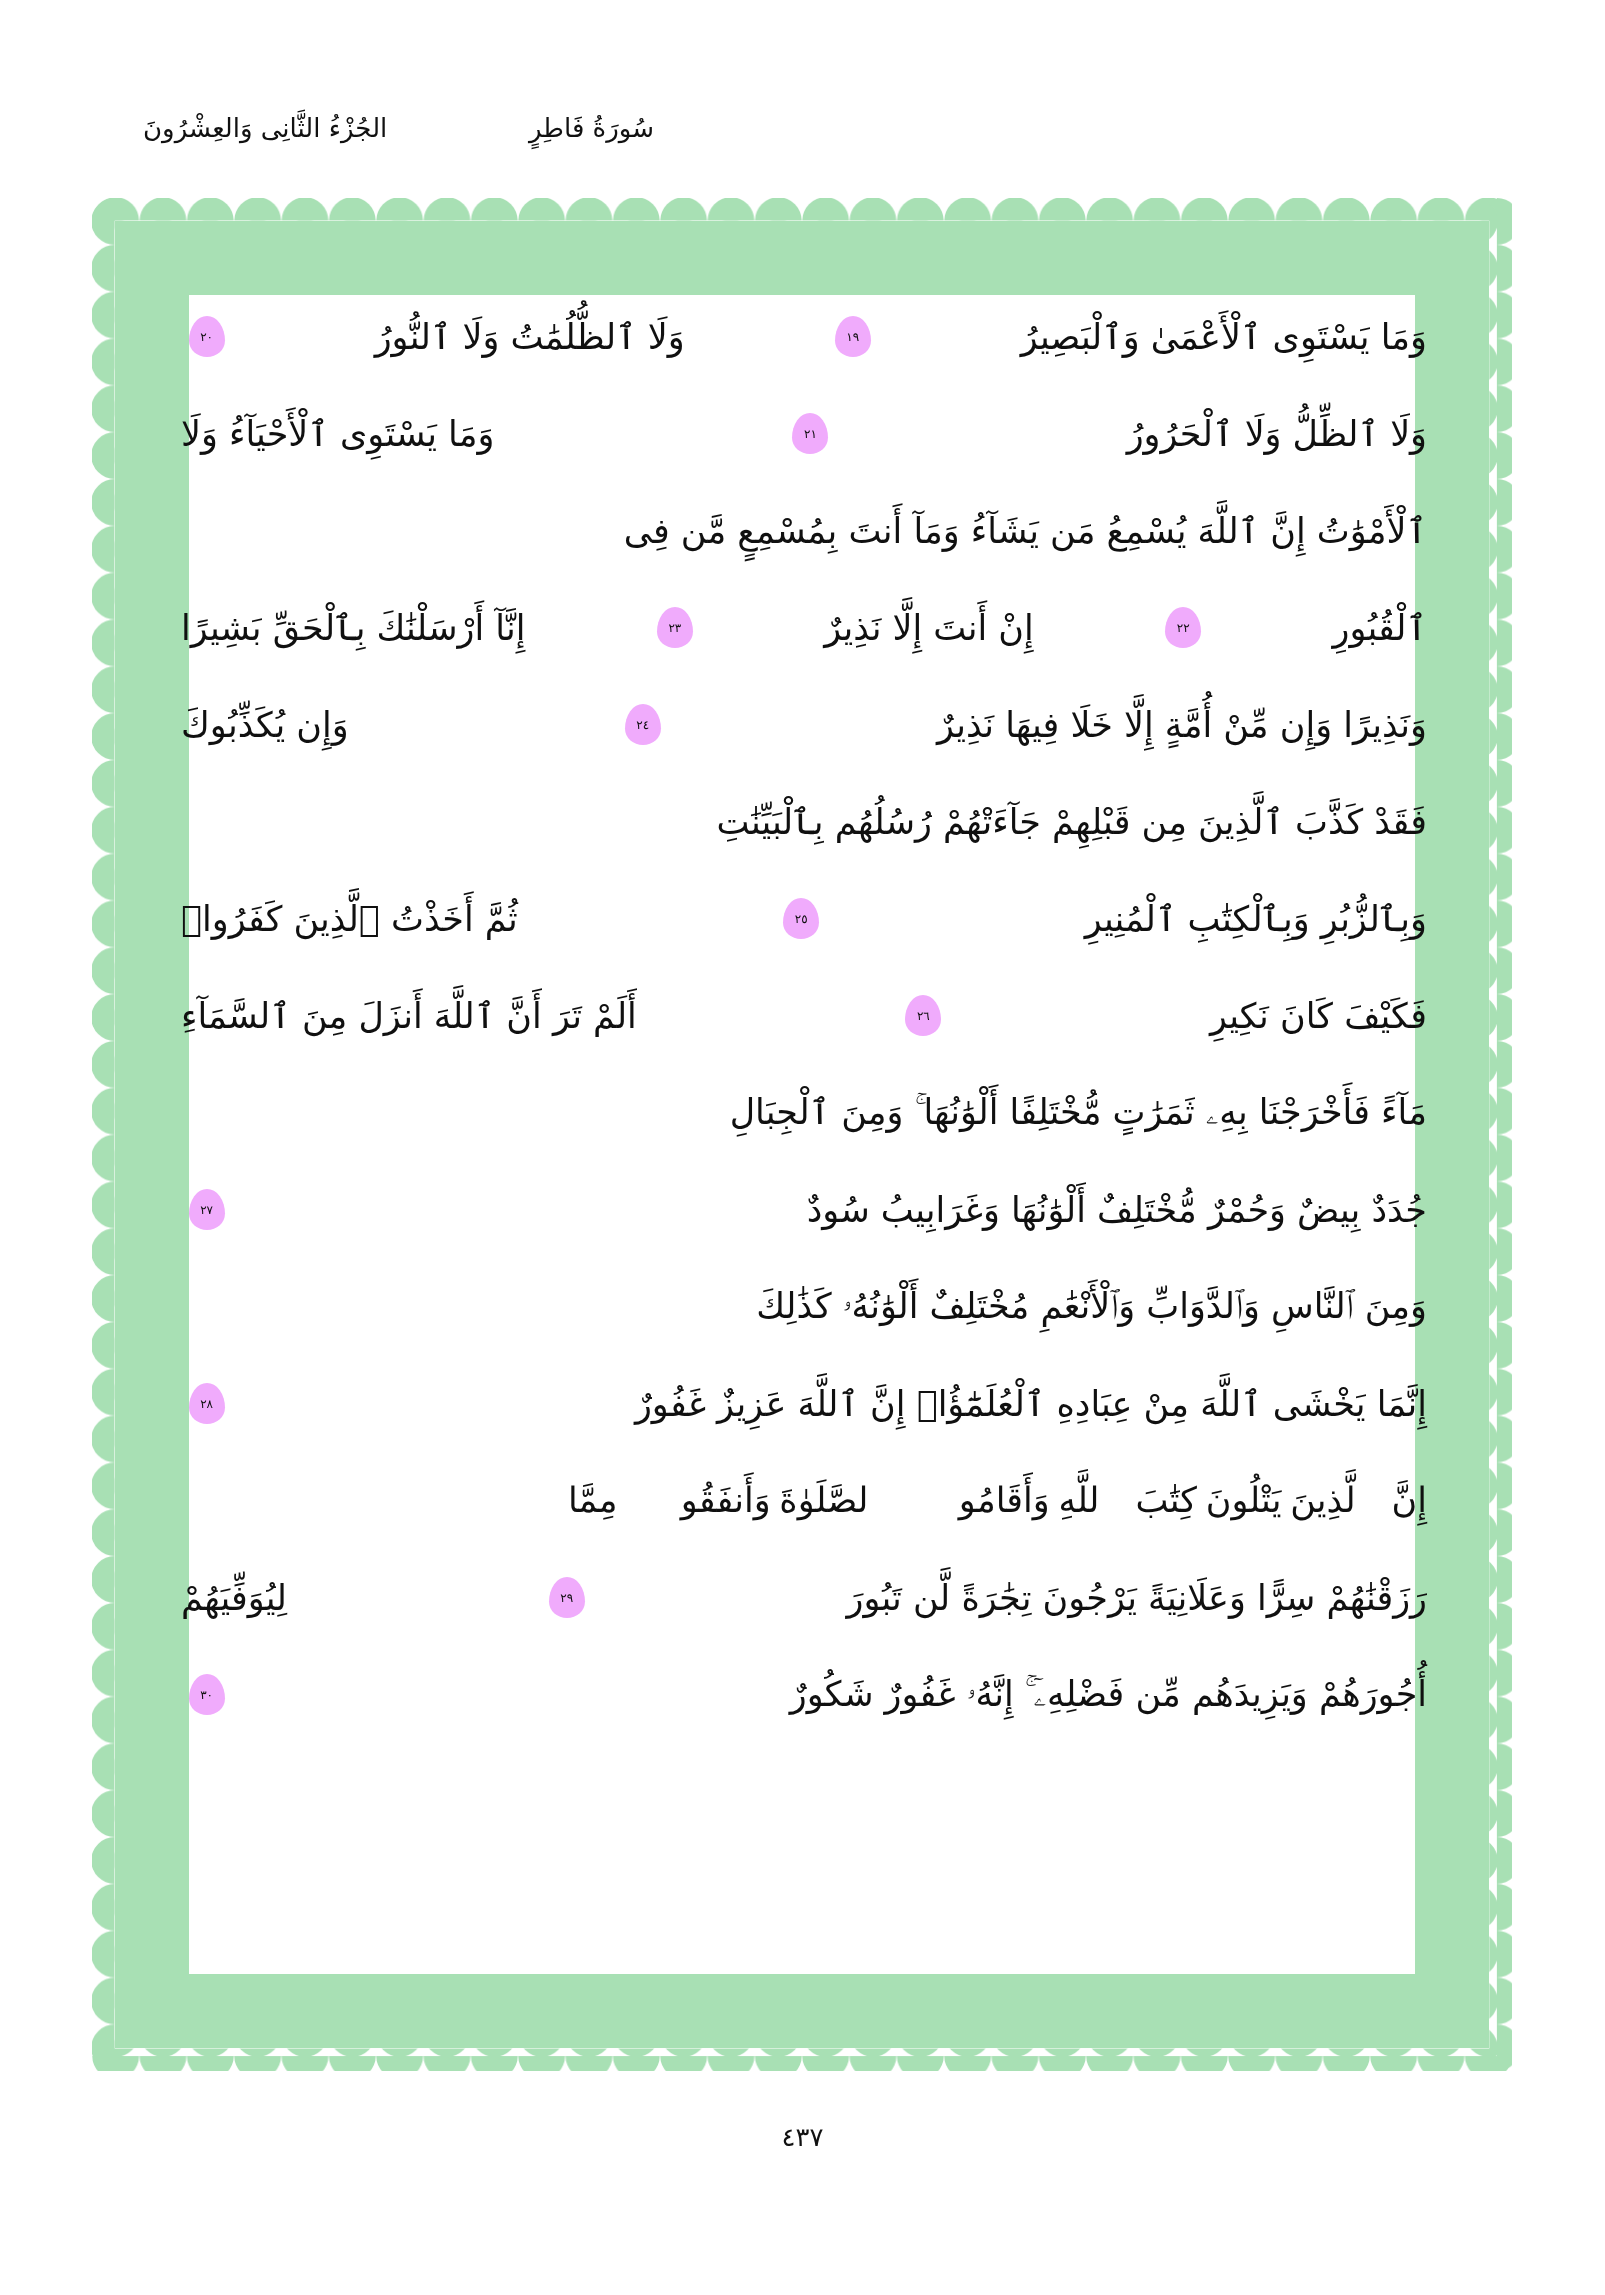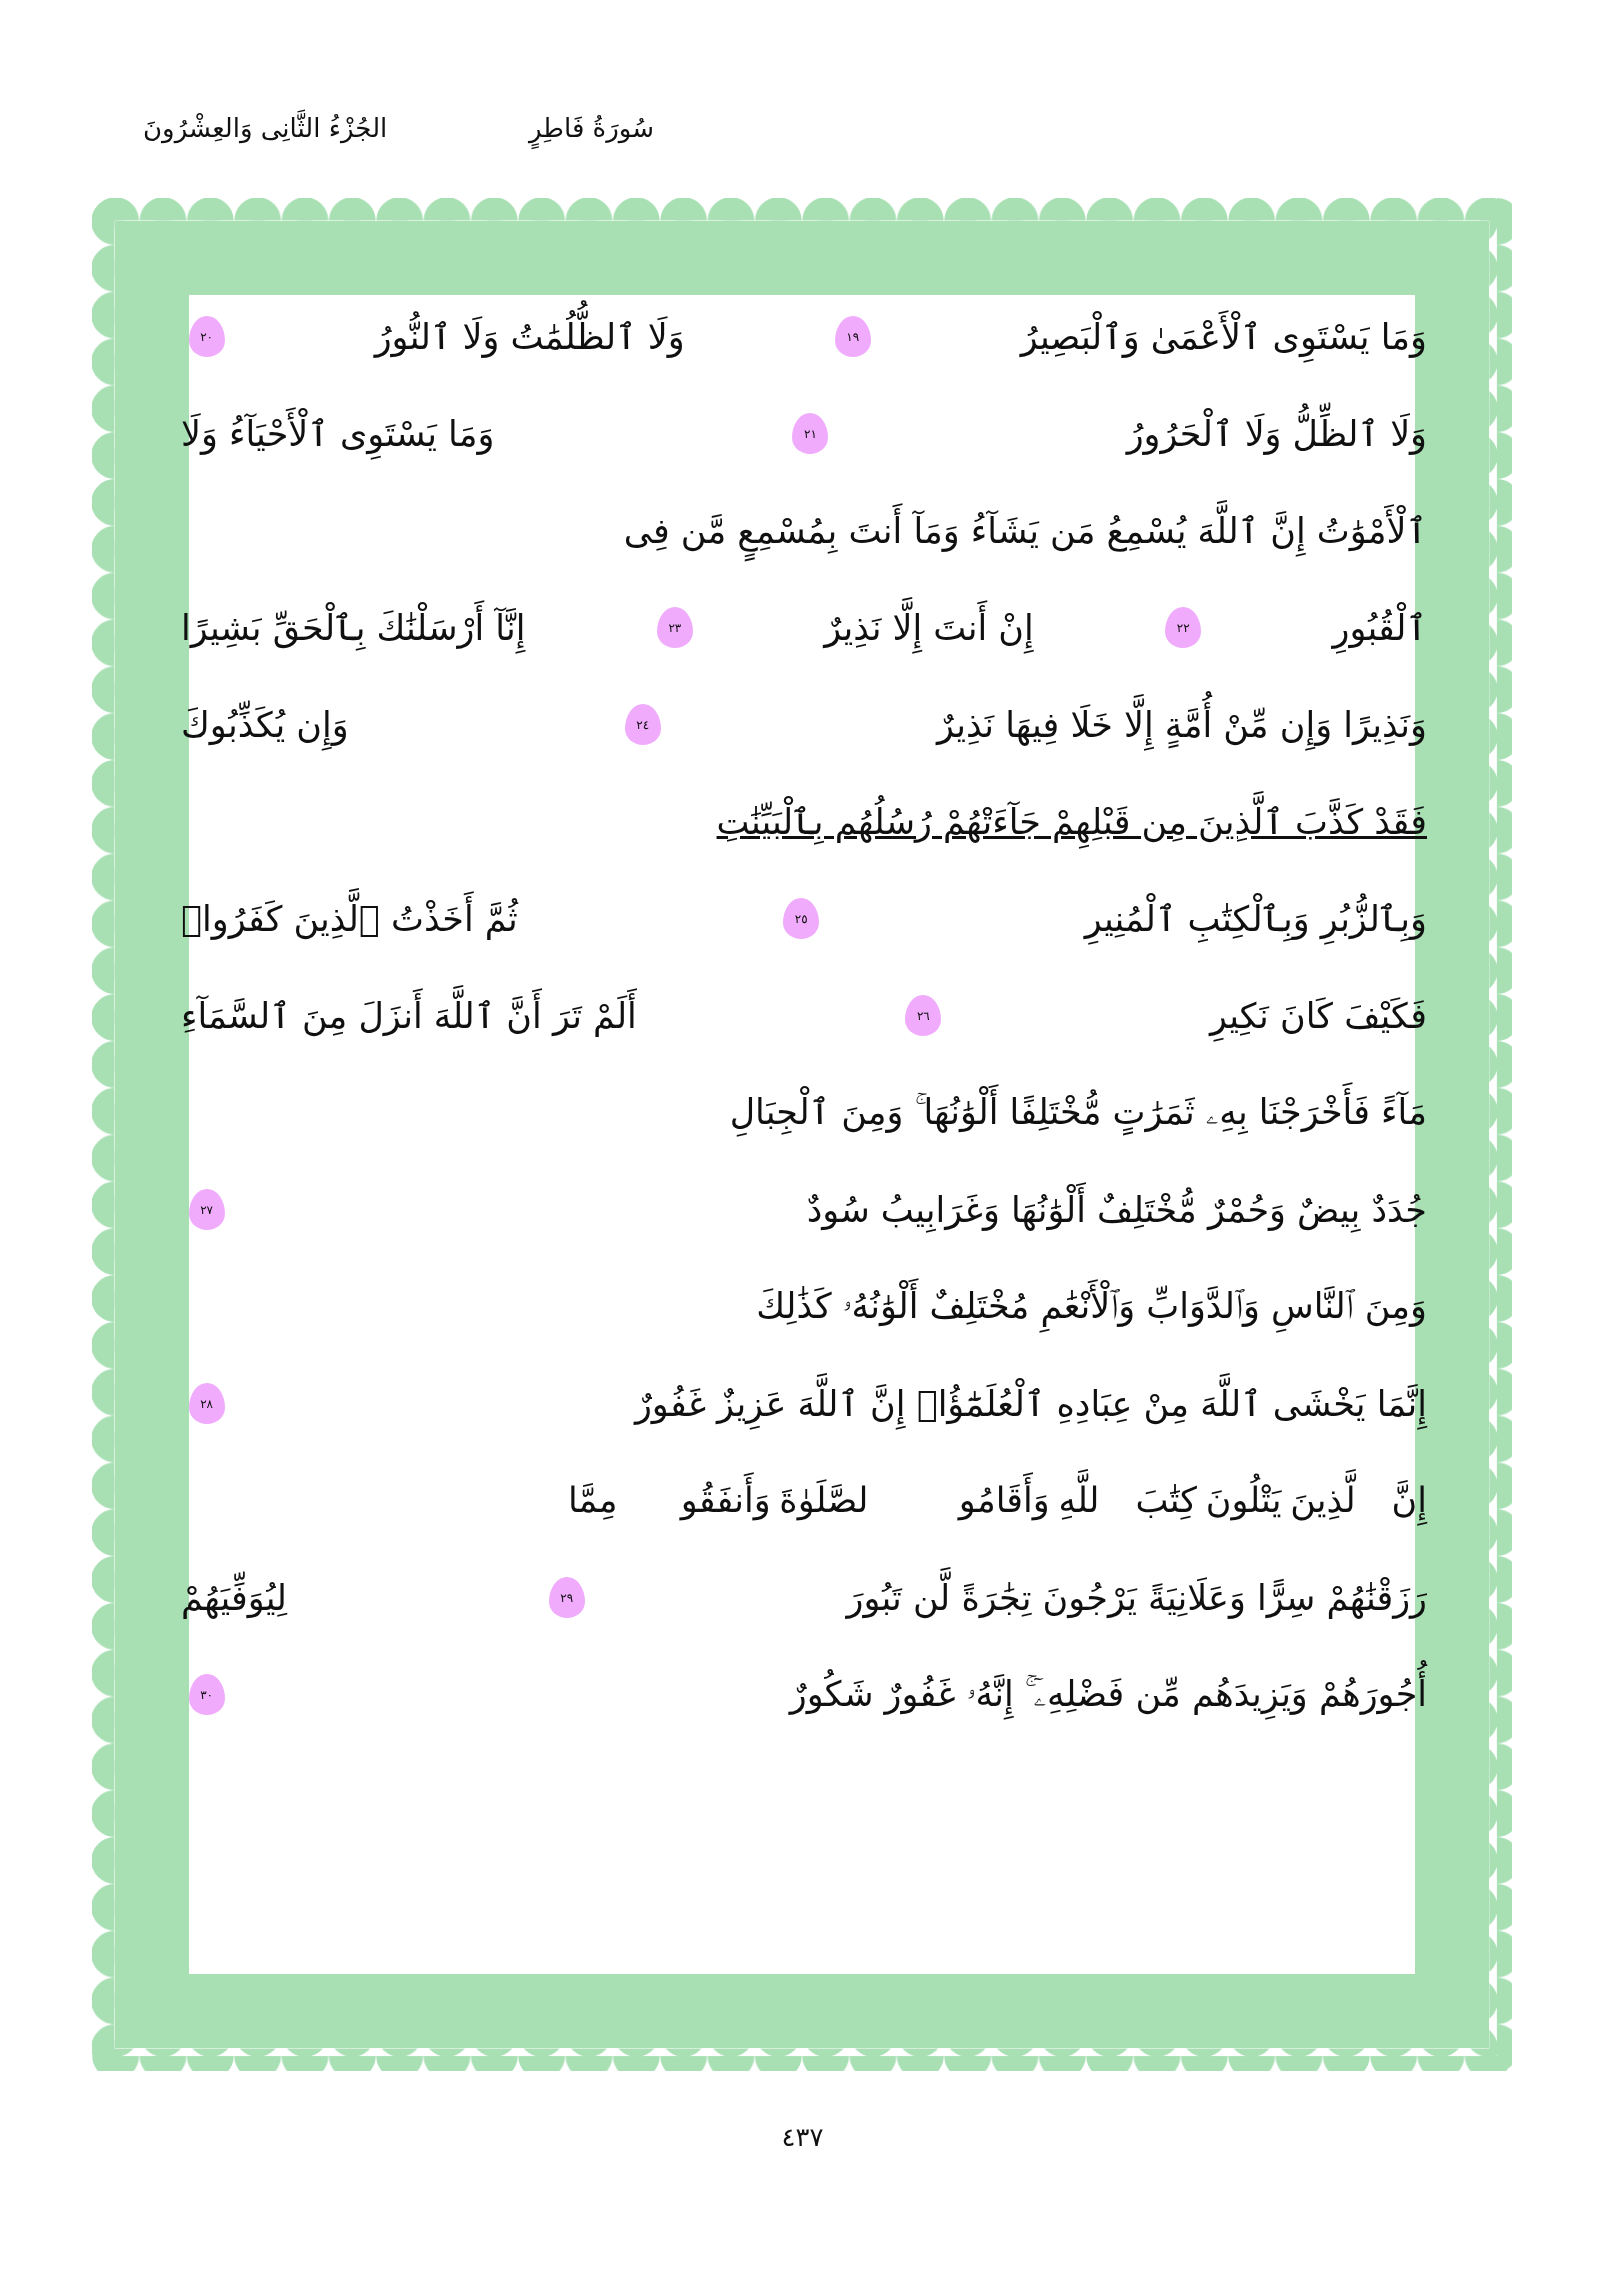--- a/index.html
+++ b/index.html
@@ -208,21 +208,21 @@
         </div>
       </div>
       <div class="line stretch">
         <div style="display: flex; align-items: center; width: 100%; justify-content: space-between;">
           <span class="seg">وَنَذِيرًا وَإِن مِّنْ أُمَّةٍ إِلَّا خَلَا فِيهَا نَذِيرٌ</span>
           <span class="ayah">٢٤</span>
           <span class="seg">وَإِن يُكَذِّبُوكَ</span>
         </div>
       </div>
       <div class="line center">
-        <div style="display: flex; align-items: center; width: 100%; justify-content: space-between; text-decoration: underline;">
+        <div style="display: flex; align-items: center; width: 100%; justify-content: space-between;">
           <span class="seg">فَقَدْ كَذَّبَ ٱلَّذِينَ مِن قَبْلِهِمْ جَآءَتْهُمْ رُسُلُهُم بِٱلْبَيِّنَٰتِ</span>
         </div>
       </div>
       <div class="line stretch">
         <div style="display: flex; align-items: center; width: 100%; justify-content: space-between;">
           <span class="seg">وَبِٱلزُّبُرِ وَبِٱلْكِتَٰبِ ٱلْمُنِيرِ</span>
           <span class="ayah">٢٥</span>
           <span class="seg">ثُمَّ أَخَذْتُ ٱلَّذِينَ كَفَرُوا۟</span>
         </div>
       </div>

